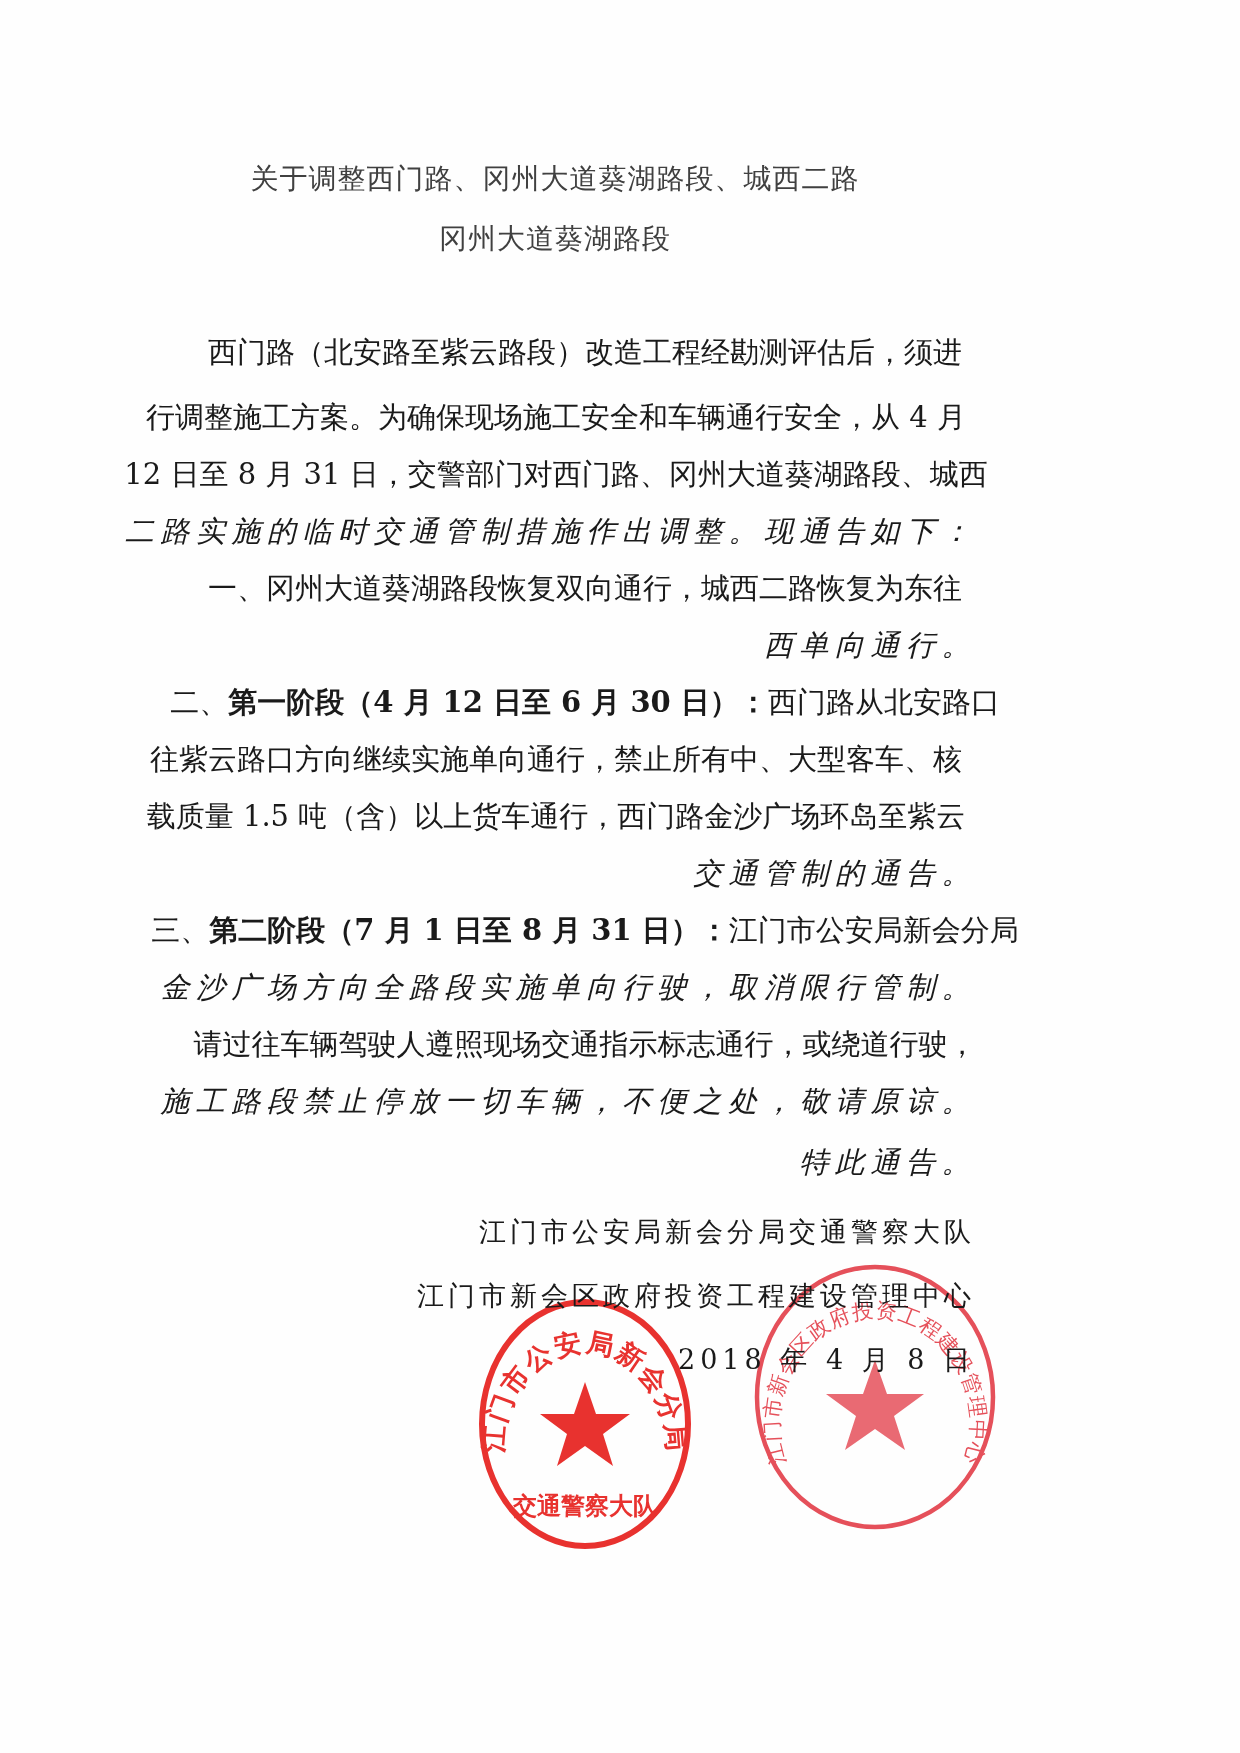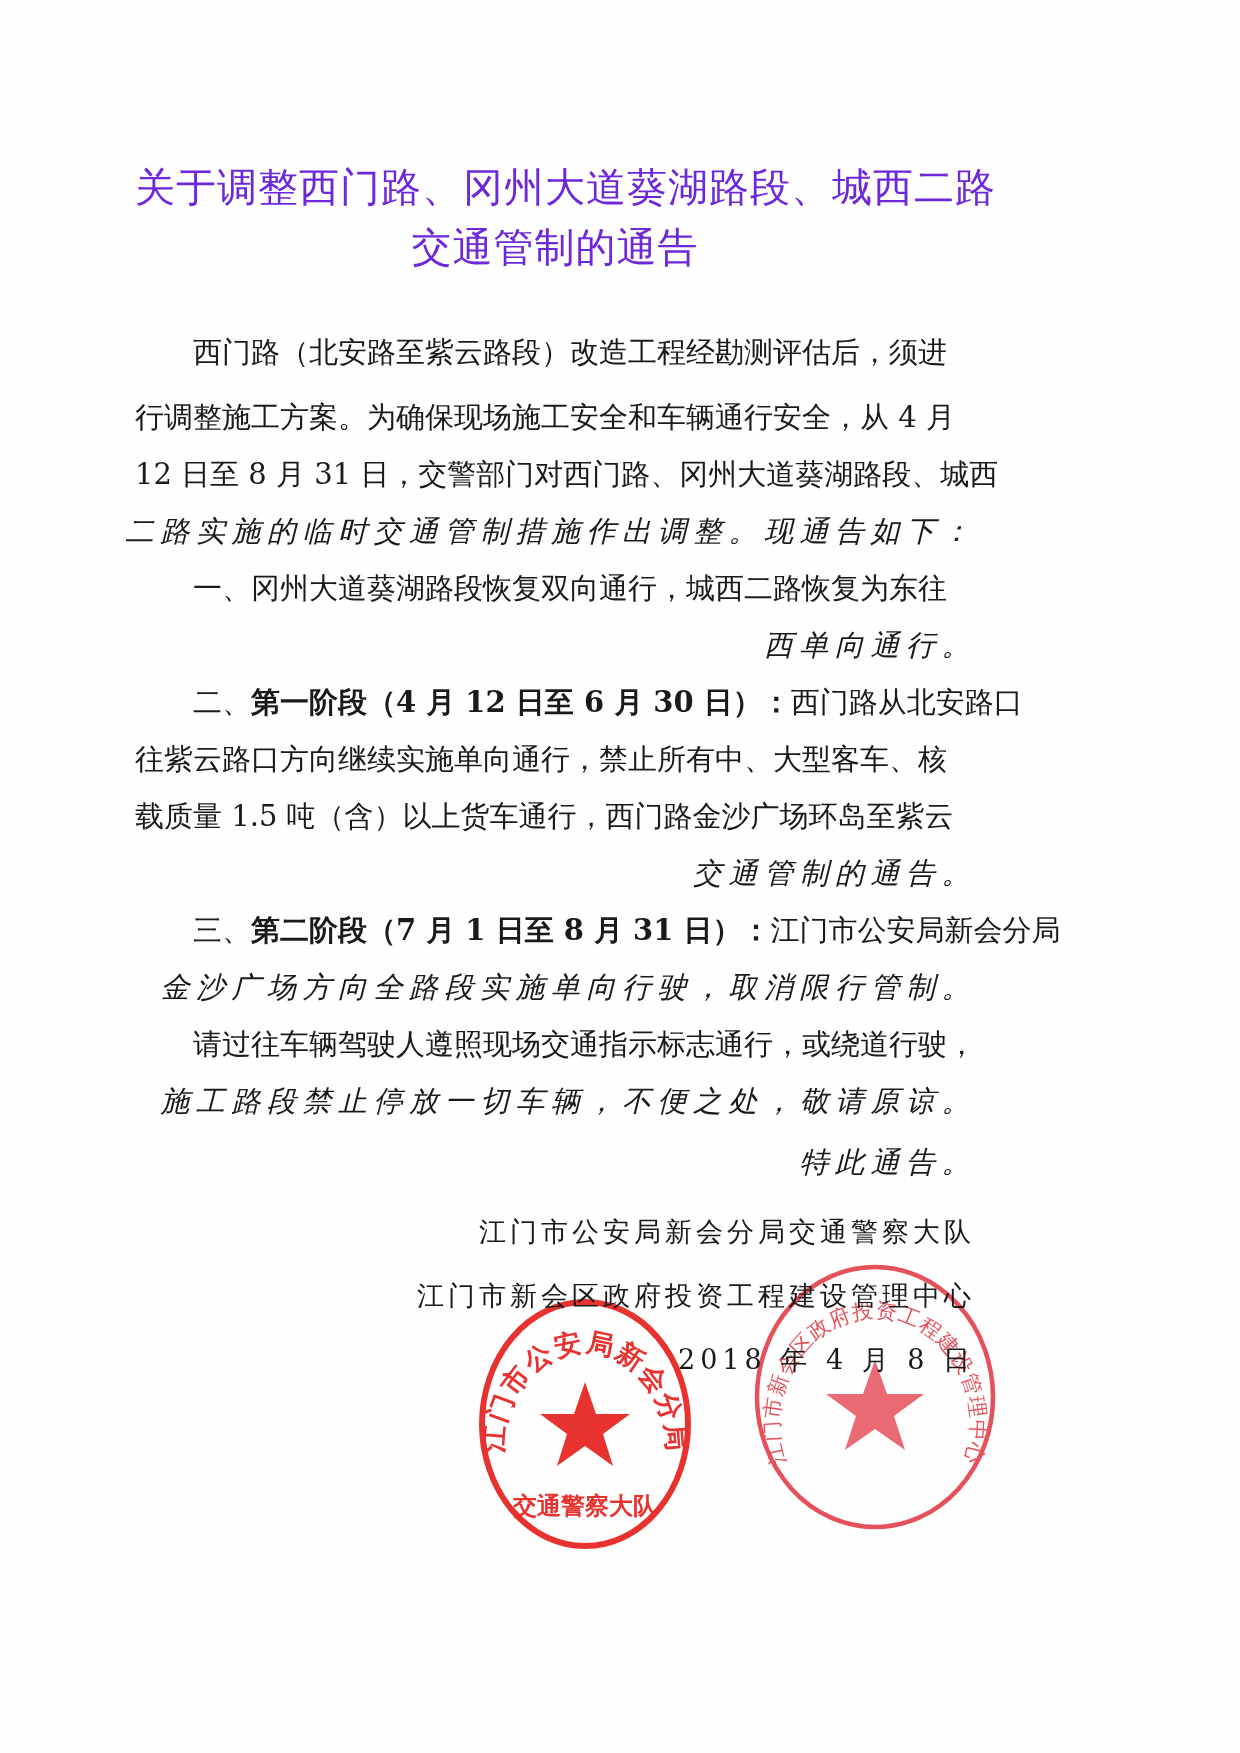--- a/index.html
+++ b/index.html
@@ -21,38 +21,38 @@
       width: 1240px;
       height: 1753px;
       background: #fefefe;
     }
     .title {
       position: absolute;
       left: 135px;
       width: 840px;
       text-align: center;
       font-family: "DejaVu Sans", "Liberation Sans", sans-serif;
-      font-size: 40px;
+      font-size: 28px;
       font-weight: normal;
       letter-spacing: 1px;
-      color: #6d28d9;
+      color: #404040;
       white-space: nowrap;
     }
     .title.l1 { top: 160px; }
     .title.l2 { top: 220px; }
     .line {
       position: absolute;
       left: 135px;
       width: 842px;
       height: 40px;
       font-size: 29px;
       line-height: 40px;
       white-space: nowrap;
       display: flex;
-      justify-content: flex-start;
+      justify-content: center;
     }
     .line.indent { left: 193px; width: 784px; }
     .line.last { justify-content: flex-end; letter-spacing: 6.5px; font-style: italic; }
     .line .seg { display: inline-block; }
     .bold { font-weight: bold; }
 
     .sig {
       position: absolute;
       right: 265px;
       font-size: 27px;
@@ -68,21 +68,21 @@
       pointer-events: none;
     }
     .stamp svg { display: block; }
   </style>
 </head>
 <body>
 
 <div class="page">
 
   <div class="title l1">关于调整西门路、冈州大道葵湖路段、城西二路</div>
-  <div class="title l2">交通管制的通告</div>
+  <div class="title l2">冈州大道葵湖路段</div>
 
   <div class="line indent" style="top:332px">
     <span class="seg">西门路（北安路至紫云路段）改造工程经勘测评估后，须进</span>
   </div>
   <div class="line" style="top:397px">
     <span class="seg">行调整施工方案。为确保现场施工安全和车辆通行安全，从 4 月</span>
   </div>
   <div class="line" style="top:454px">
     <span class="seg">12 日至 8 月 31 日，交警部门对西门路、冈州大道葵湖路段、城西</span>
   </div>

